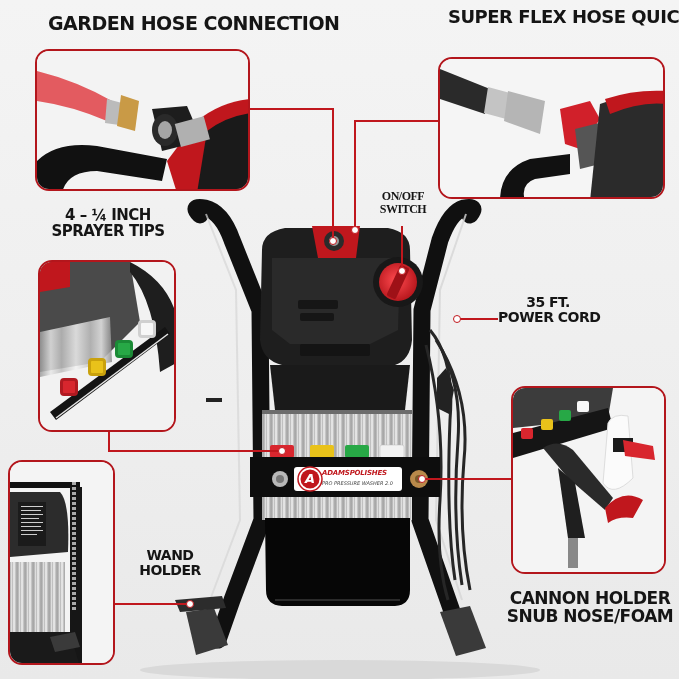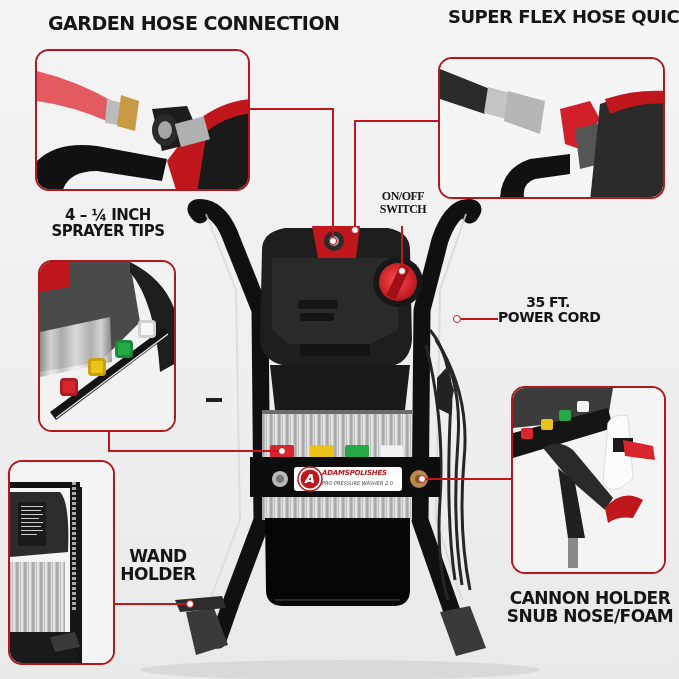--- a/index.html
+++ b/index.html
@@ -268,21 +268,21 @@
   <div class="label center" style="left:38px;top:208px;width:140px;font-size:15px;">
     <span>4 – ¼ Inch</span>
     <span>Sprayer Tips</span>
   </div>
 
   <div class="label center" style="left:498px;top:295px;width:100px;font-size:14px;">
     <span>35 Ft.</span>
     <span>Power Cord</span>
   </div>
 
-  <div class="label center" style="left:118px;top:548px;width:80px;font-size:17px;">
+  <div class="label center" style="left:130px;top:548px;width:80px;font-size:14px;">
     <span>Wand</span>
     <span>Holder</span>
   </div>
 
   <div class="label center" style="left:505px;top:590px;width:170px;font-size:17px;">
     <span>Cannon Holder</span>
     <span>Snub Nose/Foam</span>
   </div>
 
 </div>

